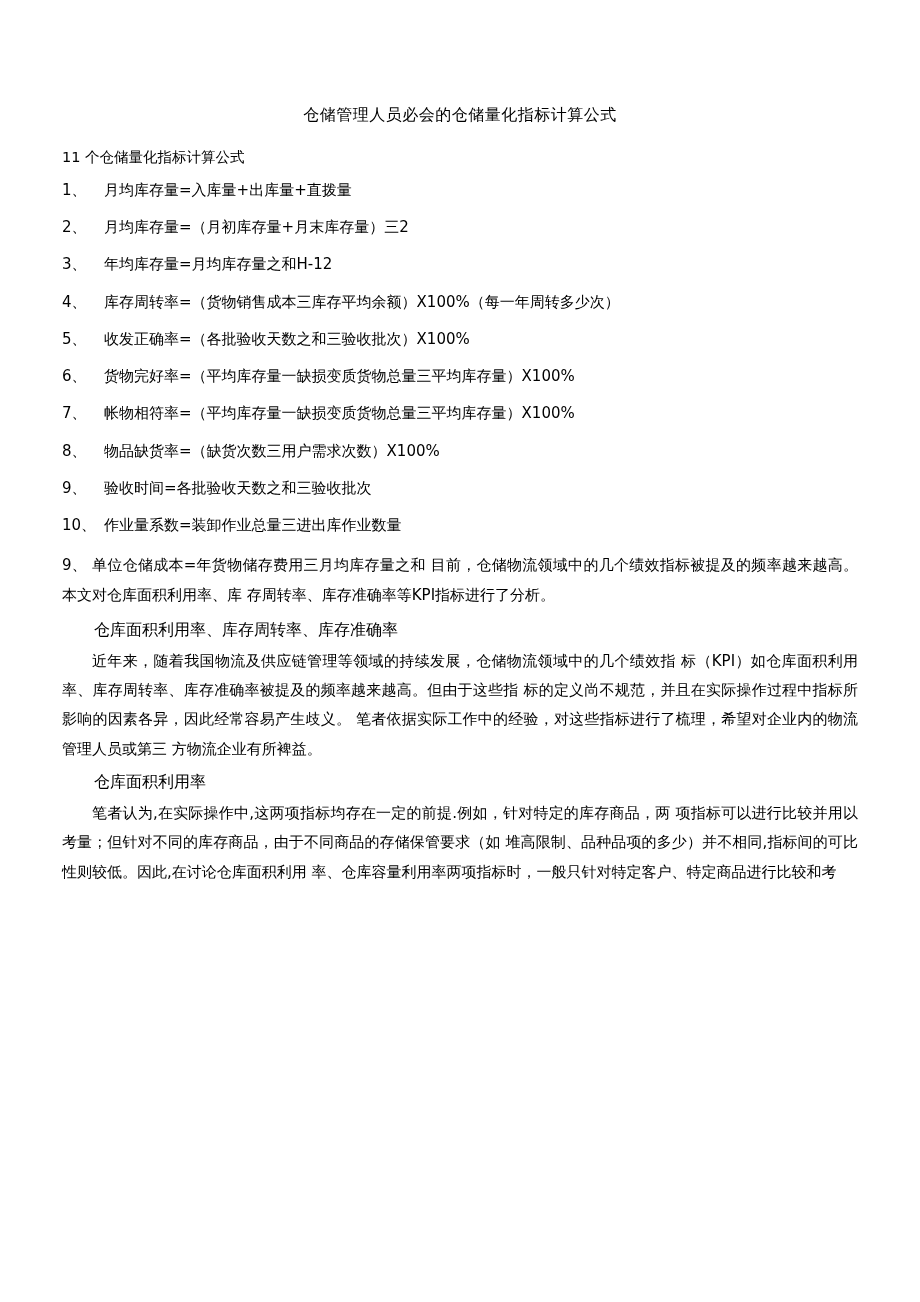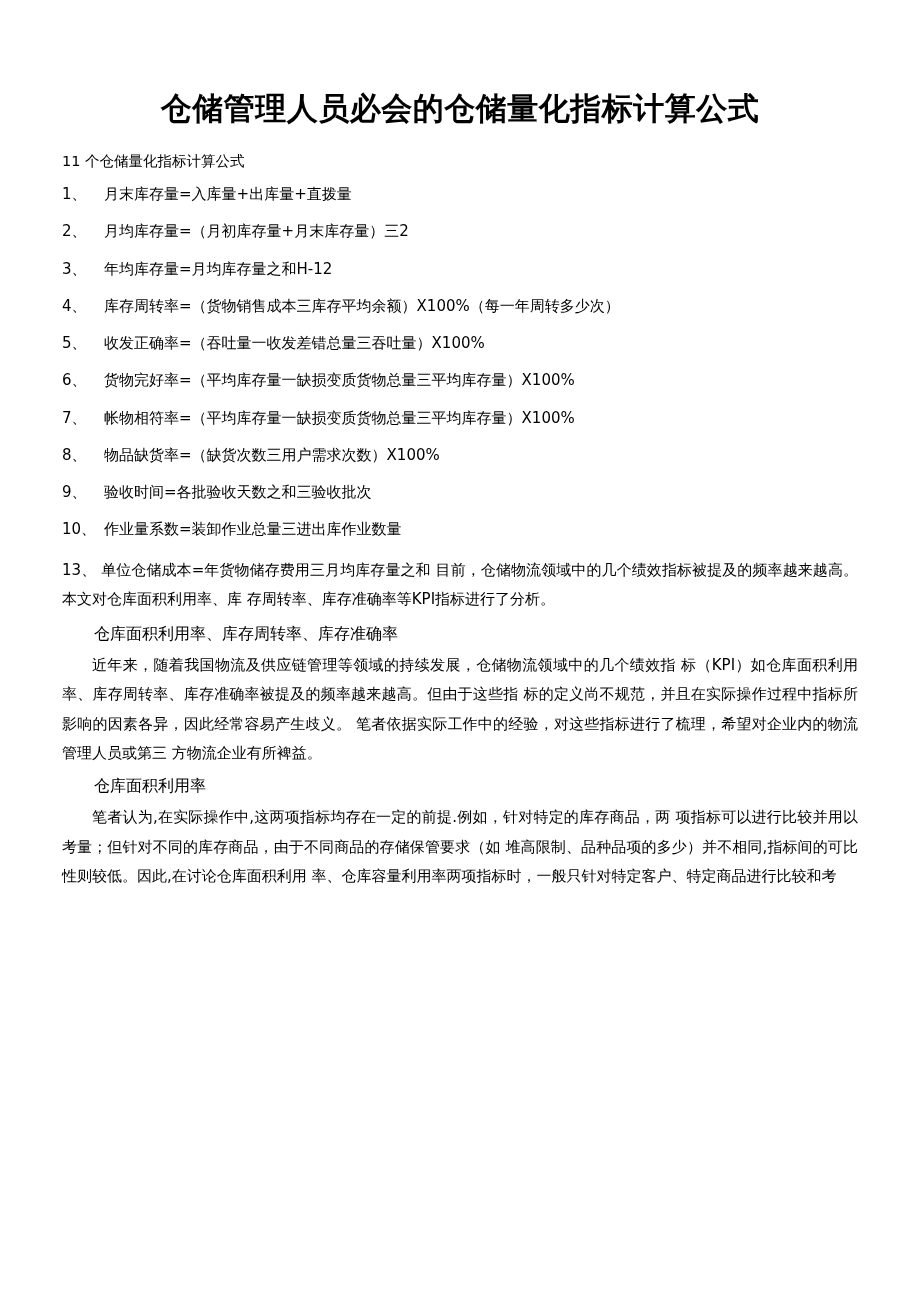--- a/index.html
+++ b/index.html
@@ -16,24 +16,24 @@
   .page {
     width: 920px;
     min-height: 1302px;
     box-sizing: border-box;
     padding: 70px 62px 40px 62px;
     background: #ffffff;
     position: relative;
   }
   .doc-title {
     text-align: center;
-    font-size: 31px;
-    font-weight: bold;
+    font-size: 16px;
+    font-weight: normal;
     line-height: 1.35;
-    margin: 18px 0 20px 0;
+    margin: 34px 0 20px 0;
     letter-spacing: 0.5px;
   }
   .intro-line {
     font-size: 14.5px;
     line-height: 1.6;
     margin: 2px 0 10px 0;
   }
   .formula-list {
     list-style: none;
     margin: 0;
@@ -81,37 +81,37 @@
 
 <div class="page">
 
   <h1 class="doc-title">仓储管理人员必会的仓储量化指标计算公式</h1>
 
   <div class="intro-line">11 个仓储量化指标计算公式</div>
 
   <div class="formula-list">
     <div class="formula-item">
       <span class="formula-num">1、</span>
-      <span class="formula-text">月末库存量=入库量+出库量+直拨量</span>
+      <span class="formula-text">月均库存量=入库量+出库量+直拨量</span>
     </div>
     <div class="formula-item">
       <span class="formula-num">2、</span>
       <span class="formula-text">月均库存量=（月初库存量+月末库存量）三2</span>
     </div>
     <div class="formula-item">
       <span class="formula-num">3、</span>
       <span class="formula-text">年均库存量=月均库存量之和H-12</span>
     </div>
     <div class="formula-item">
       <span class="formula-num">4、</span>
       <span class="formula-text">库存周转率=（货物销售成本三库存平均余额）X100%（每一年周转多少次）</span>
     </div>
     <div class="formula-item">
       <span class="formula-num">5、</span>
-      <span class="formula-text">收发正确率=（吞吐量一收发差错总量三吞吐量）X100%</span>
+      <span class="formula-text">收发正确率=（各批验收天数之和三验收批次）X100%</span>
     </div>
     <div class="formula-item">
       <span class="formula-num">6、</span>
       <span class="formula-text">货物完好率=（平均库存量一缺损变质货物总量三平均库存量）X100%</span>
     </div>
     <div class="formula-item">
       <span class="formula-num">7、</span>
       <span class="formula-text">帐物相符率=（平均库存量一缺损变质货物总量三平均库存量）X100%</span>
     </div>
     <div class="formula-item">
@@ -119,21 +119,21 @@
       <span class="formula-text">物品缺货率=（缺货次数三用户需求次数）X100%</span>
     </div>
     <div class="formula-item">
       <span class="formula-num">9、</span>
       <span class="formula-text">验收时间=各批验收天数之和三验收批次</span>
     </div>
     <div class="formula-item">
       <span class="formula-num">10、</span>
       <span class="formula-text">作业量系数=装卸作业总量三进出库作业数量</span>
     </div>
-    <div class="formula-item last">13、 单位仓储成本=年货物储存费用三月均库存量之和  目前，仓储物流领域中的几个绩效指标被提及的频率越来越高。本文对仓库面积利用率、库 存周转率、库存准确率等KPI指标进行了分析。</div>
+    <div class="formula-item last">9、 单位仓储成本=年货物储存费用三月均库存量之和  目前，仓储物流领域中的几个绩效指标被提及的频率越来越高。本文对仓库面积利用率、库 存周转率、库存准确率等KPI指标进行了分析。</div>
   </div>
 
   <div class="sub-head">仓库面积利用率、库存周转率、库存准确率</div>
   <p class="body-para">近年来，随着我国物流及供应链管理等领域的持续发展，仓储物流领域中的几个绩效指 标（KPI）如仓库面积利用率、库存周转率、库存准确率被提及的频率越来越高。但由于这些指 标的定义尚不规范，并且在实际操作过程中指标所影响的因素各异，因此经常容易产生歧义。 笔者依据实际工作中的经验，对这些指标进行了梳理，希望对企业内的物流管理人员或第三 方物流企业有所裨益。</p>
 
   <div class="sub-head">仓库面积利用率</div>
   <p class="body-para">笔者认为,在实际操作中,这两项指标均存在一定的前提.例如，针对特定的库存商品，两 项指标可以进行比较并用以考量；但针对不同的库存商品，由于不同商品的存储保管要求（如 堆高限制、品种品项的多少）并不相同,指标间的可比性则较低。因此,在讨论仓库面积利用 率、仓库容量利用率两项指标时，一般只针对特定客户、特定商品进行比较和考</p>
 
 </div>
 

